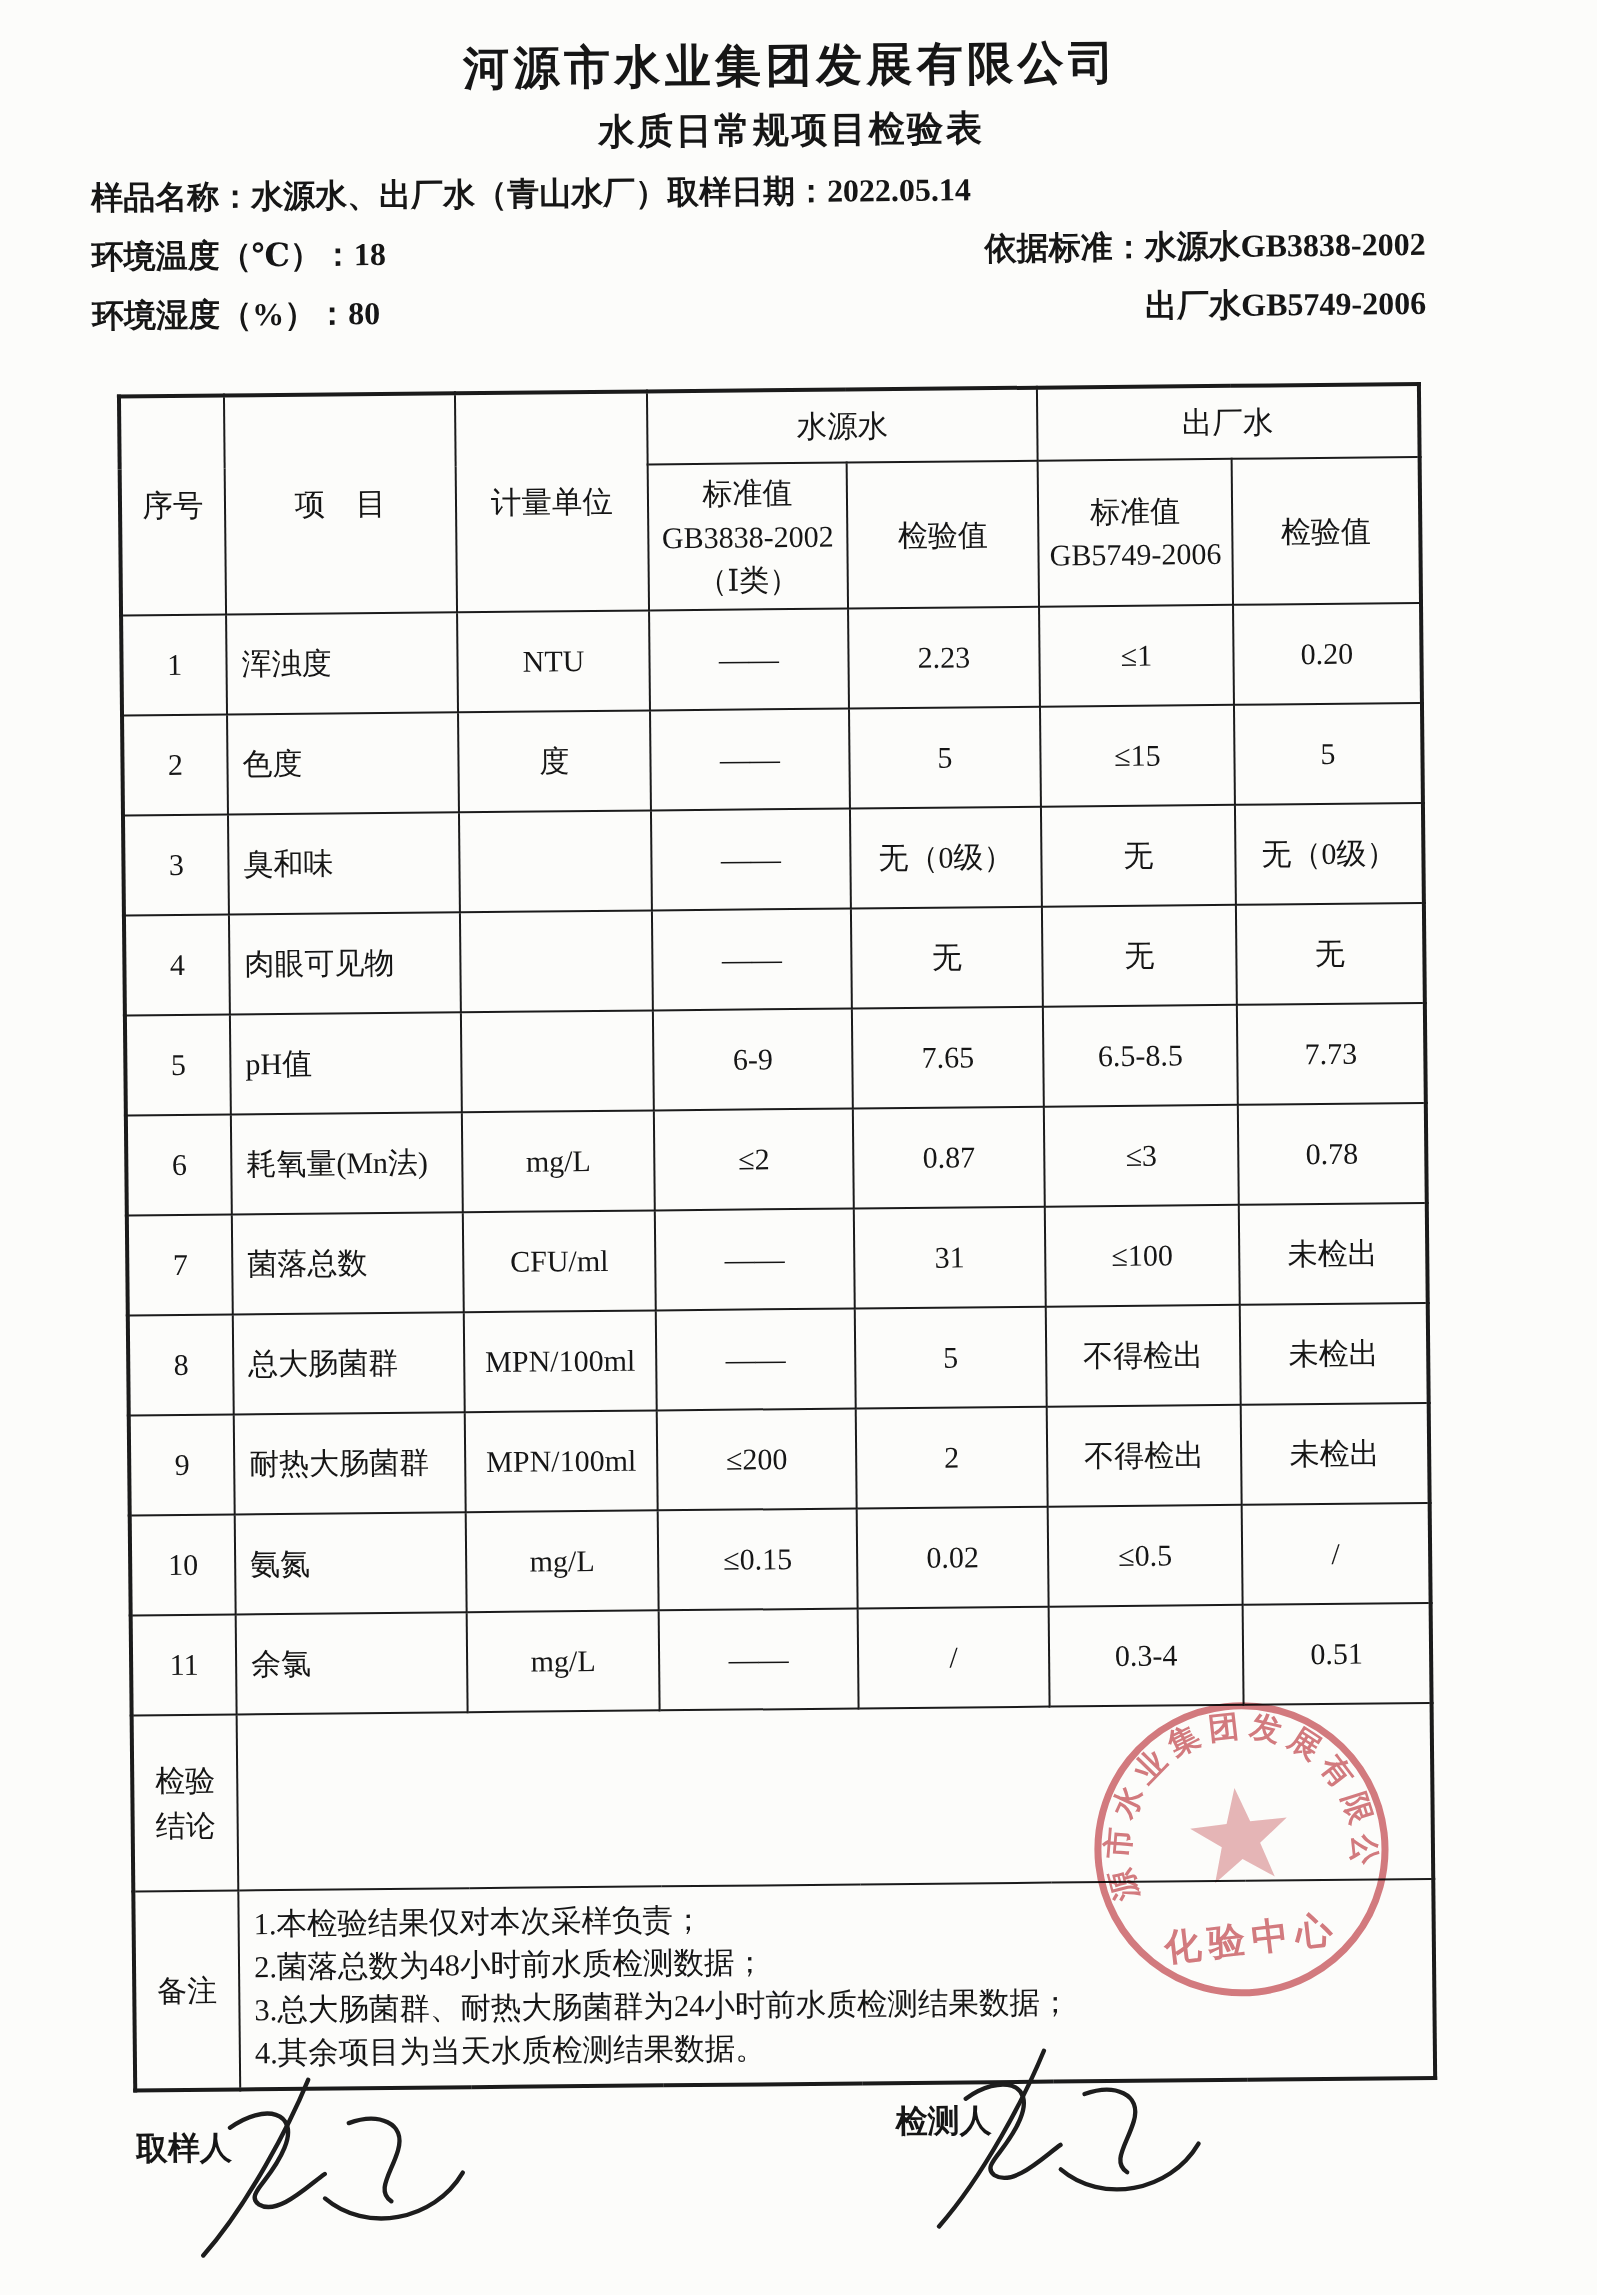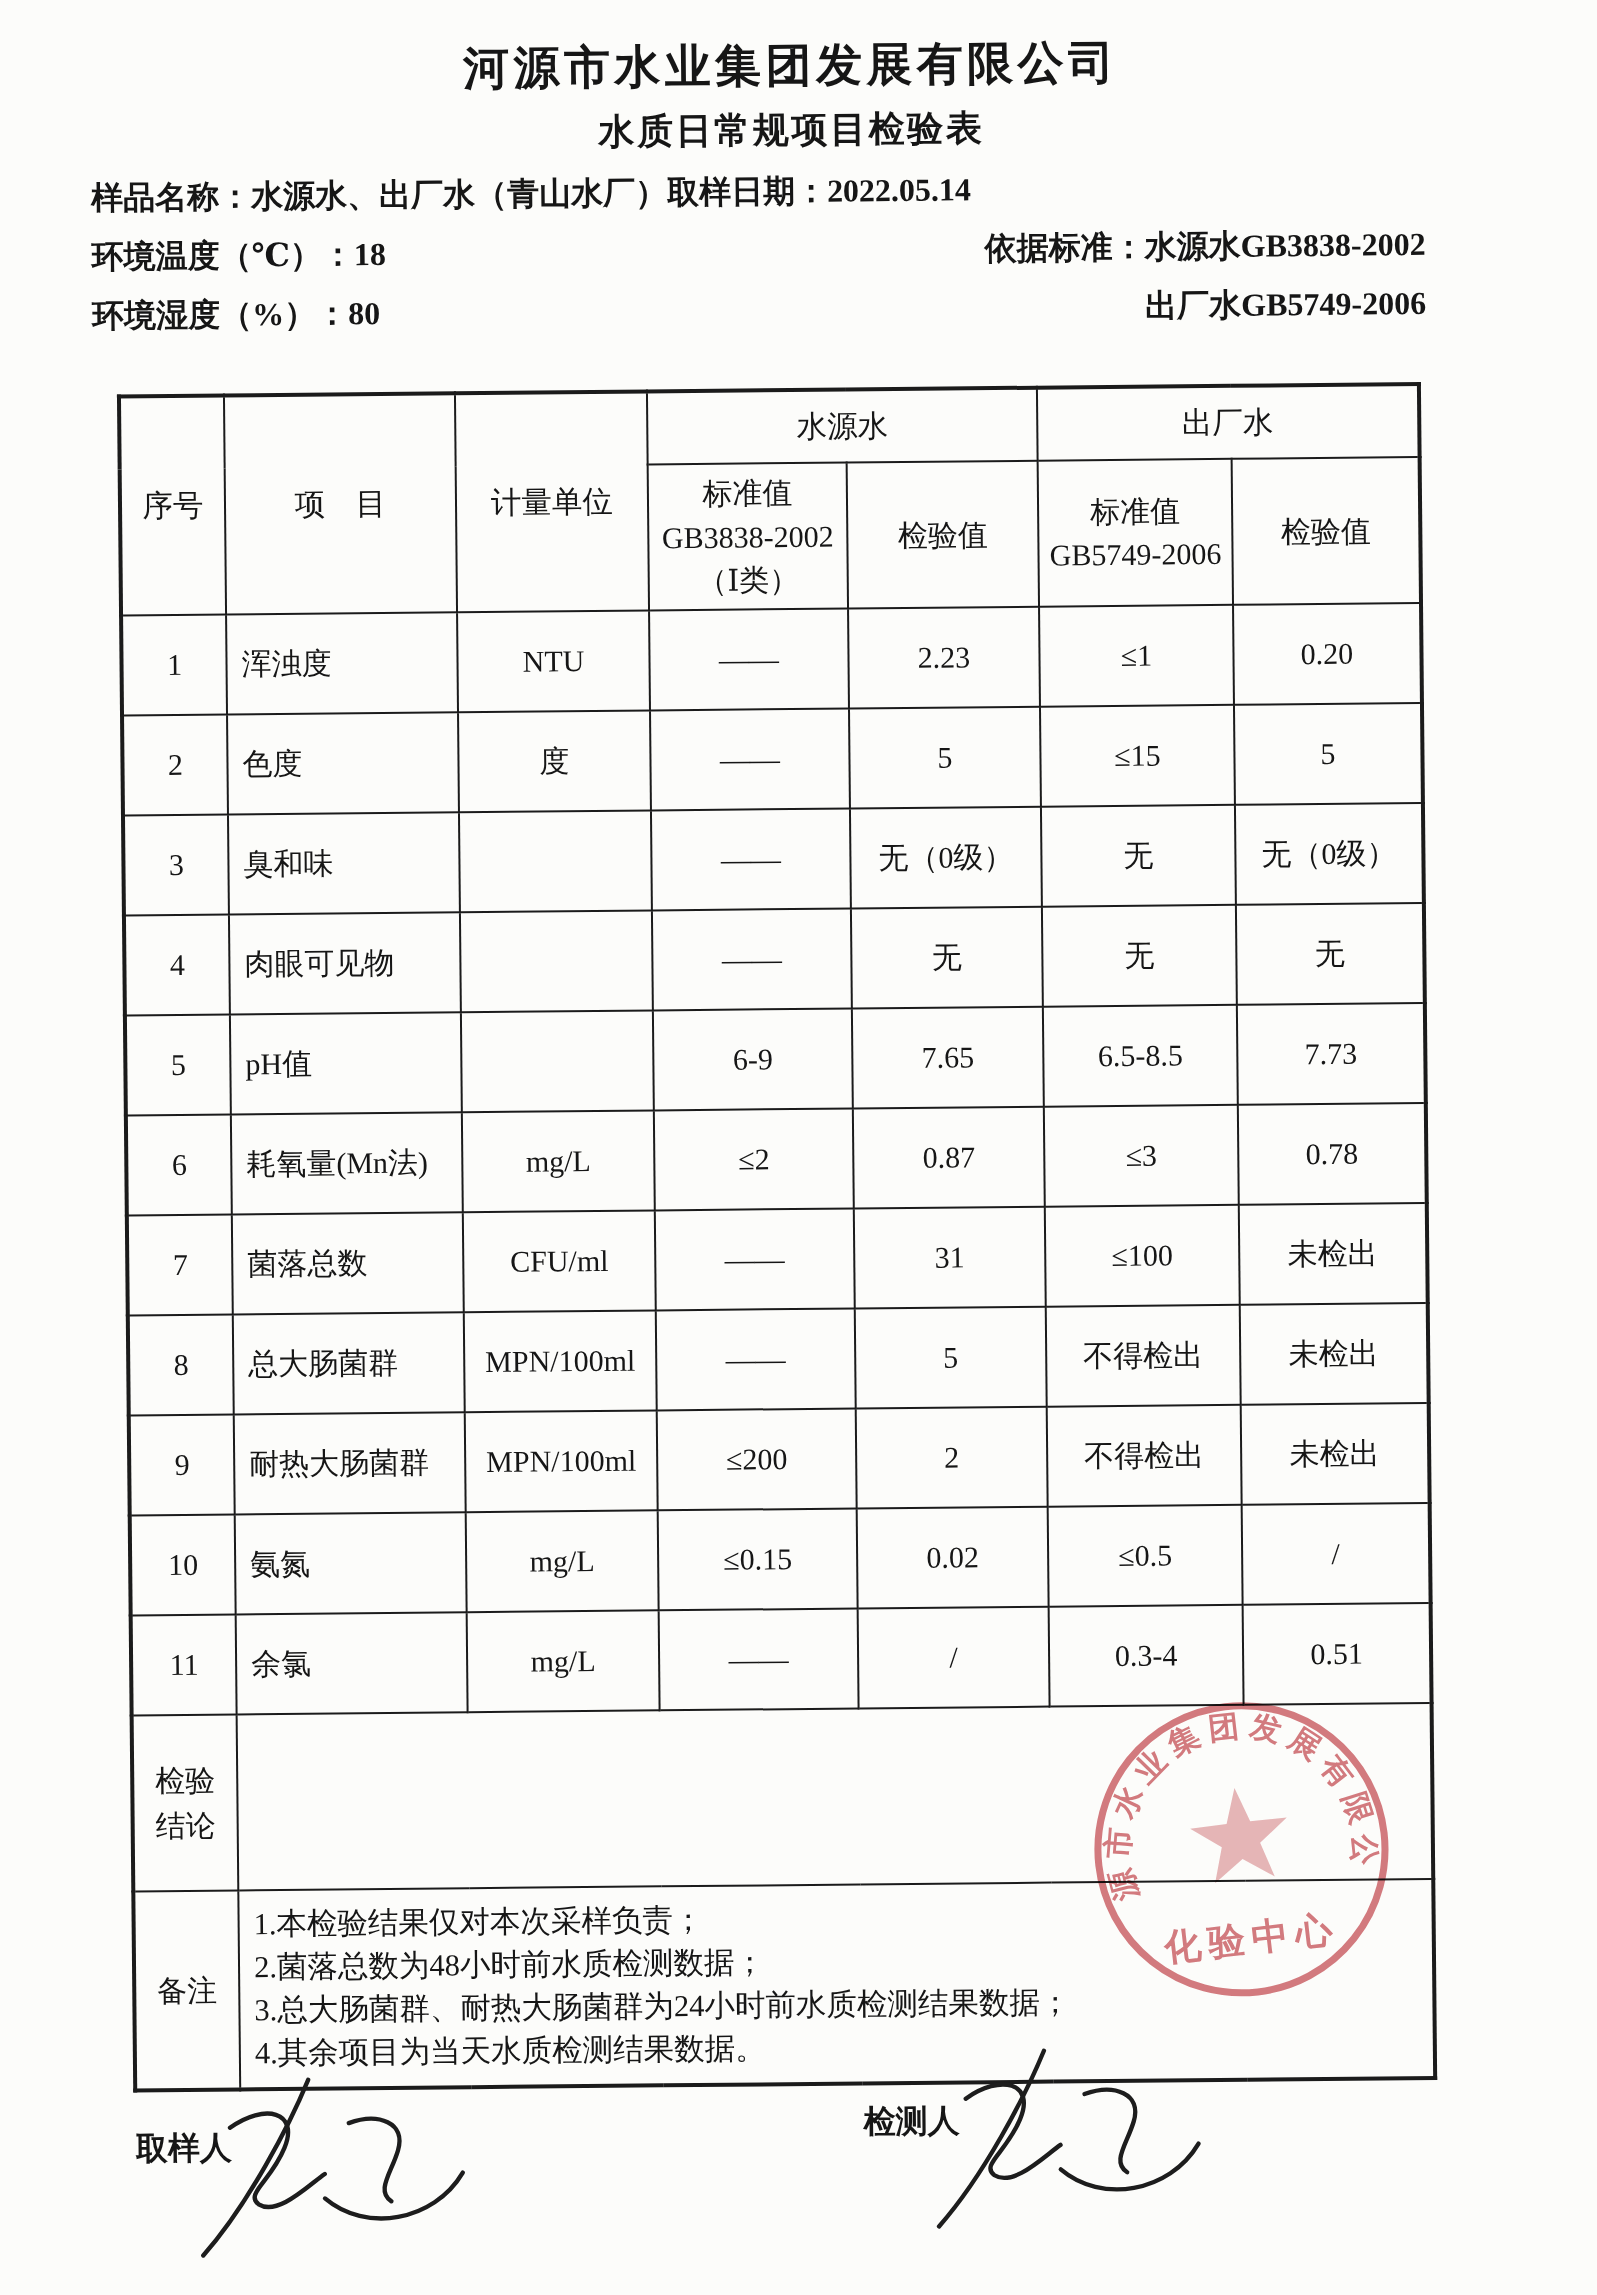--- a/index.html
+++ b/index.html
@@ -217,21 +217,21 @@
   <div class="footer">
     <span class="sig-label" style="left:124px;top:35px;">取样人</span>
     <svg class="sig" style="left:166px;top:-17.4px;" width="297" height="201" viewBox="0 0 340 230">
       <g id="sig-glyph">
         <path d="M 150,8 C 128,60 80,150 28,208"></path>
         <path d="M 60,62 C 100,34 140,44 122,86 C 106,124 76,138 92,150 C 114,164 150,128 168,116"></path>
         <path d="M 196,58 C 230,46 262,58 252,90 C 244,116 226,136 244,148"></path>
         <path d="M 168,144 C 214,184 292,172 326,116"></path>
       </g>
     </svg>
-    <span class="sig-label" style="left:852px;top:15.7px;font-family:Liberation Mono, monospace;">检测人</span>
+    <span class="sig-label" style="left:884px;top:15.7px;font-family:Liberation Mono, monospace;">检测人</span>
     <svg class="sig" style="left:902px;top:-40px;" width="297" height="201" viewBox="0 0 340 230">
       <use href="#sig-glyph"></use>
     </svg>
   </div>
 
   <svg class="stamp" viewBox="0 0 360 360">
     <circle cx="180" cy="180" r="163" fill="none" stroke="#c2474d" stroke-width="8"></circle>
     <path id="seal-arc" d="M 59.7,223.5 A 128 128 0 1 1 300.3,223.8" fill="none"></path>
     <text font-size="35" fill="#c2474d" letter-spacing="9" font-weight="bold" font-family="Liberation Serif, DejaVu Serif, serif">
       <textPath href="#seal-arc" startOffset="50%" text-anchor="middle">河源市水业集团发展有限公司</textPath>

